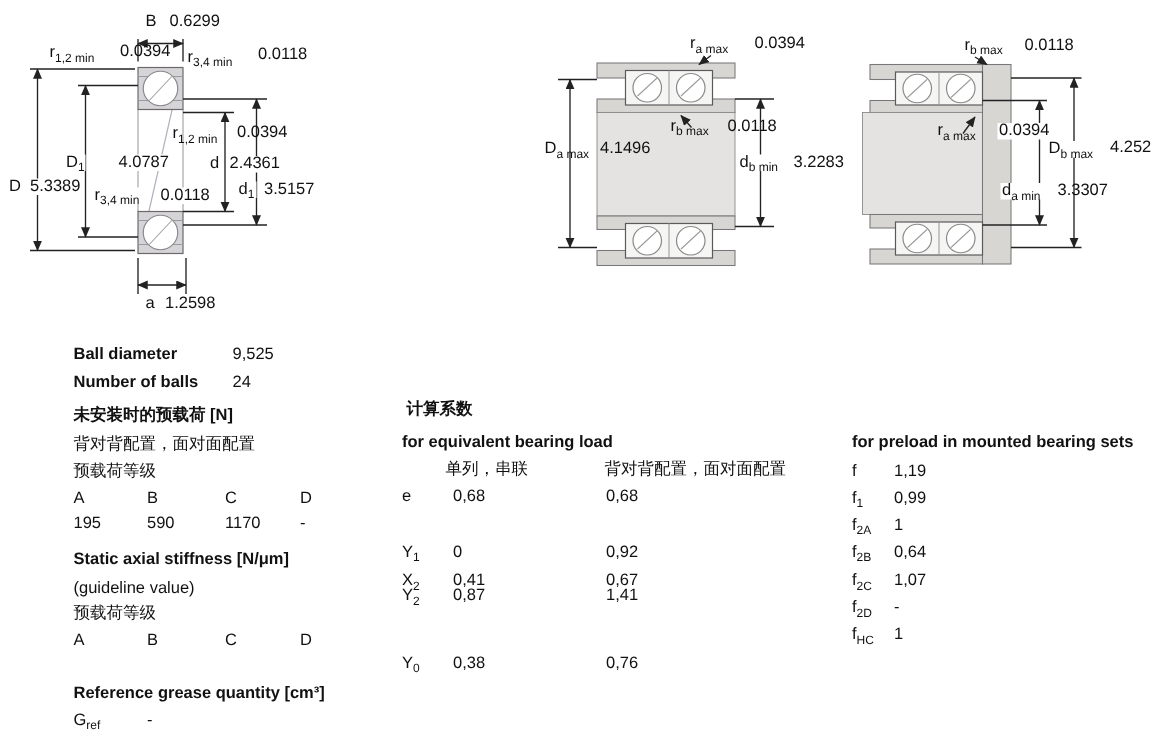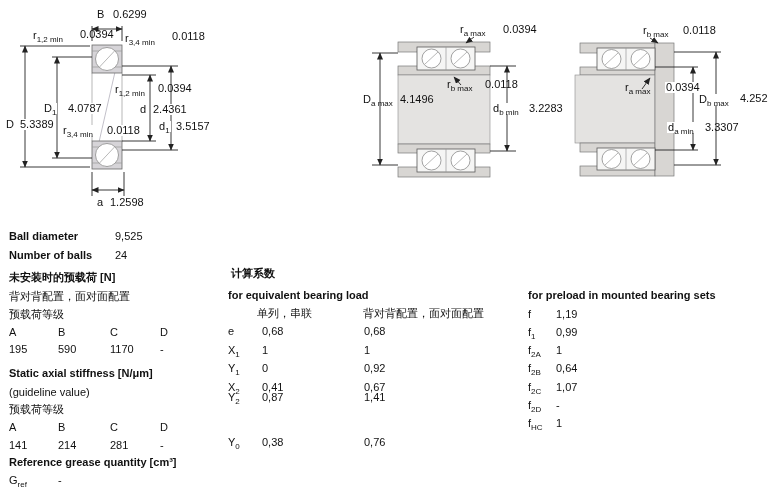--- a/index.html
+++ b/index.html
@@ -1,18 +1,18 @@
 <!DOCTYPE html>
 <html><head>
 <meta charset="utf-8">
 <style>
   html,body{margin:0;padding:0;background:#fff;}
   .canvas{position:relative;width:775px;height:494px;background:#ffffff;
     font-family:"Liberation Sans","DejaVu Sans",sans-serif;font-size:11px;color:#111;overflow:hidden;}
-  .t{position:absolute;white-space:nowrap;line-height:12px;}
+  .t{position:absolute;white-space:nowrap;line-height:12px;margin-left:40px;}
   .b{font-weight:bold;}
   .dim{position:absolute;white-space:nowrap;line-height:11px;font-size:11px;color:#111;}
   .bgw{background:#fff;padding:0 1px;}
   sub{font-size:8px;line-height:0;letter-spacing:0;}
   .cell{display:inline-block;}
   .w49{width:49px;}.w52{width:52px;}.w50{width:50px;}
   .lblw{width:106px;}
   .mlbl{width:34px;}.mv1{width:102px;}
   .rlbl{width:28px;}
   svg{position:absolute;overflow:visible;}
@@ -154,21 +154,21 @@
   <span class="dim" style="left:33px;top:30px"><span>r</span><sub>1,2 min</sub></span>
   <span class="dim" style="left:80px;top:29px">0.0394</span>
 
   <span class="dim" style="left:125px;top:33px"><span>r</span><sub>3,4 min</sub></span>
   <span class="dim" style="left:172px;top:31px">0.0118</span>
 
   <span class="dim" style="left:115px;top:84px"><span>r</span><sub>1,2 min</sub></span>
   <span class="dim" style="left:158px;top:83px">0.0394</span>
 
   <span class="dim bgw" style="left:43px;top:103px"><span>D</span><sub>1</sub></span>
-  <span class="dim bgw" style="left:67px;top:103px">4.0787</span>
+  <span class="dim bgw" style="left:78px;top:103px">4.0787</span>
 
   <span class="dim bgw" style="left:139px;top:104px"><span>d</span><sub></sub></span>
   <span class="dim bgw" style="left:152px;top:104px">2.4361</span>
 
   <span class="dim bgw" style="left:5px;top:119px"><span>D</span><sub></sub></span>
   <span class="dim bgw" style="left:19px;top:119px">5.3389</span>
 
   <span class="dim bgw" style="left:158px;top:121px"><span>d</span><sub>1</sub></span>
   <span class="dim bgw" style="left:175px;top:121px">3.5157</span>
 
@@ -218,41 +218,35 @@
   <div class="t" style="left:9px;top:343px">
     <span class="cell w49">195</span><span class="cell w52">590</span><span class="cell w50">1170</span><span>-</span>
   </div>
 
   <div class="t b" style="left:9px;top:367px">Static axial stiffness [N/μm]</div>
   <div class="t" style="left:9px;top:386px">(guideline value)</div>
   <div class="t" style="left:9px;top:403px">预载荷等级</div>
   <div class="t" style="left:9px;top:421px">
     <span class="cell w49">A</span><span class="cell w52">B</span><span class="cell w50">C</span><span>D</span>
   </div>
-  <div class="t" style="left:9px;top:439px">
-    <span class="cell w49">141</span><span class="cell w52">214</span><span class="cell w50">281</span><span>-</span>
-  </div>
 
   <div class="t b" style="left:9px;top:456px">Reference grease quantity [cm³]</div>
   <div class="t" style="left:9px;top:474px">
     <span class="cell w49"><span>G</span><sub>ref</sub></span><span>-</span>
   </div>
 
   <div class="t b" style="left:231px;top:267px">计算系数</div>
   <div class="t b" style="left:228px;top:289px">for equivalent bearing load</div>
   <div class="t" style="left:228px;top:307px">
     <span class="cell" style="margin-left:29px;width:106px">单列，串联</span><span>背对背配置，面对面配置</span>
   </div>
 
   <div class="t" style="left:228px;top:325px">
     <span class="cell mlbl"><span>e</span><sub></sub></span><span class="cell mv1">0,68</span><span>0,68</span>
   </div>
-  <div class="t" style="left:228px;top:344px">
-    <span class="cell mlbl"><span>X</span><sub>1</sub></span><span class="cell mv1">1</span><span>1</span>
-  </div>
   <div class="t" style="left:228px;top:362px">
     <span class="cell mlbl"><span>Y</span><sub>1</sub></span><span class="cell mv1">0</span><span>0,92</span>
   </div>
   <div class="t" style="left:228px;top:381px">
     <span class="cell mlbl"><span>X</span><sub>2</sub></span><span class="cell mv1">0,41</span><span>0,67</span>
   </div>
   <div class="t" style="left:228px;top:391px">
     <span class="cell mlbl"><span>Y</span><sub>2</sub></span><span class="cell mv1">0,87</span><span>1,41</span>
   </div>
   <div class="t" style="left:228px;top:436px">

